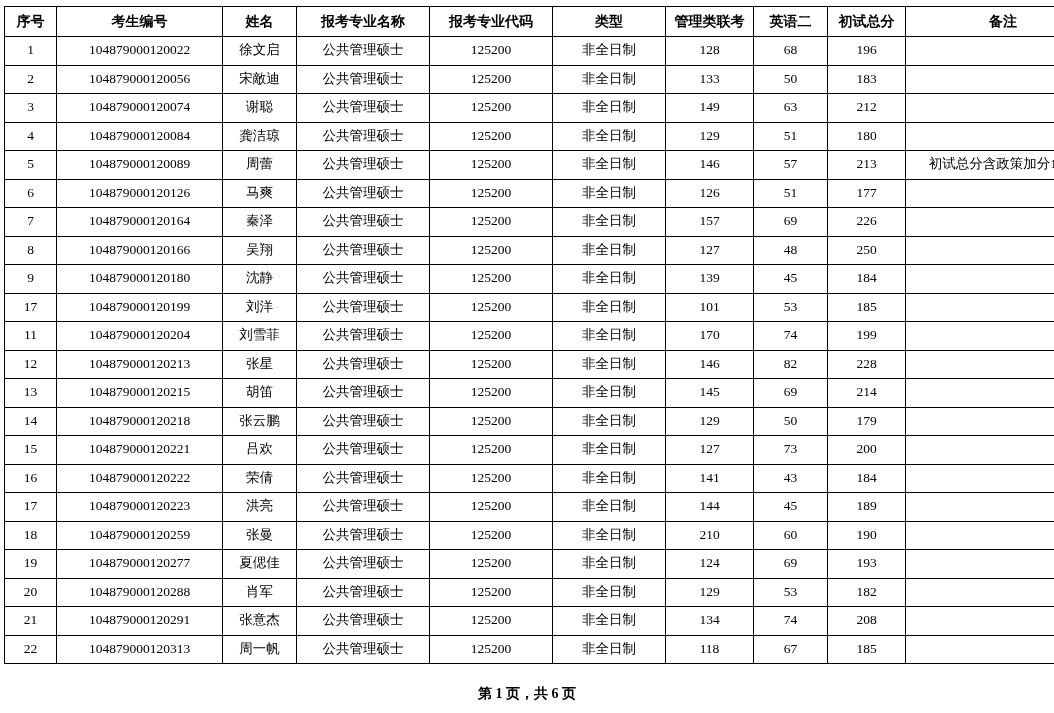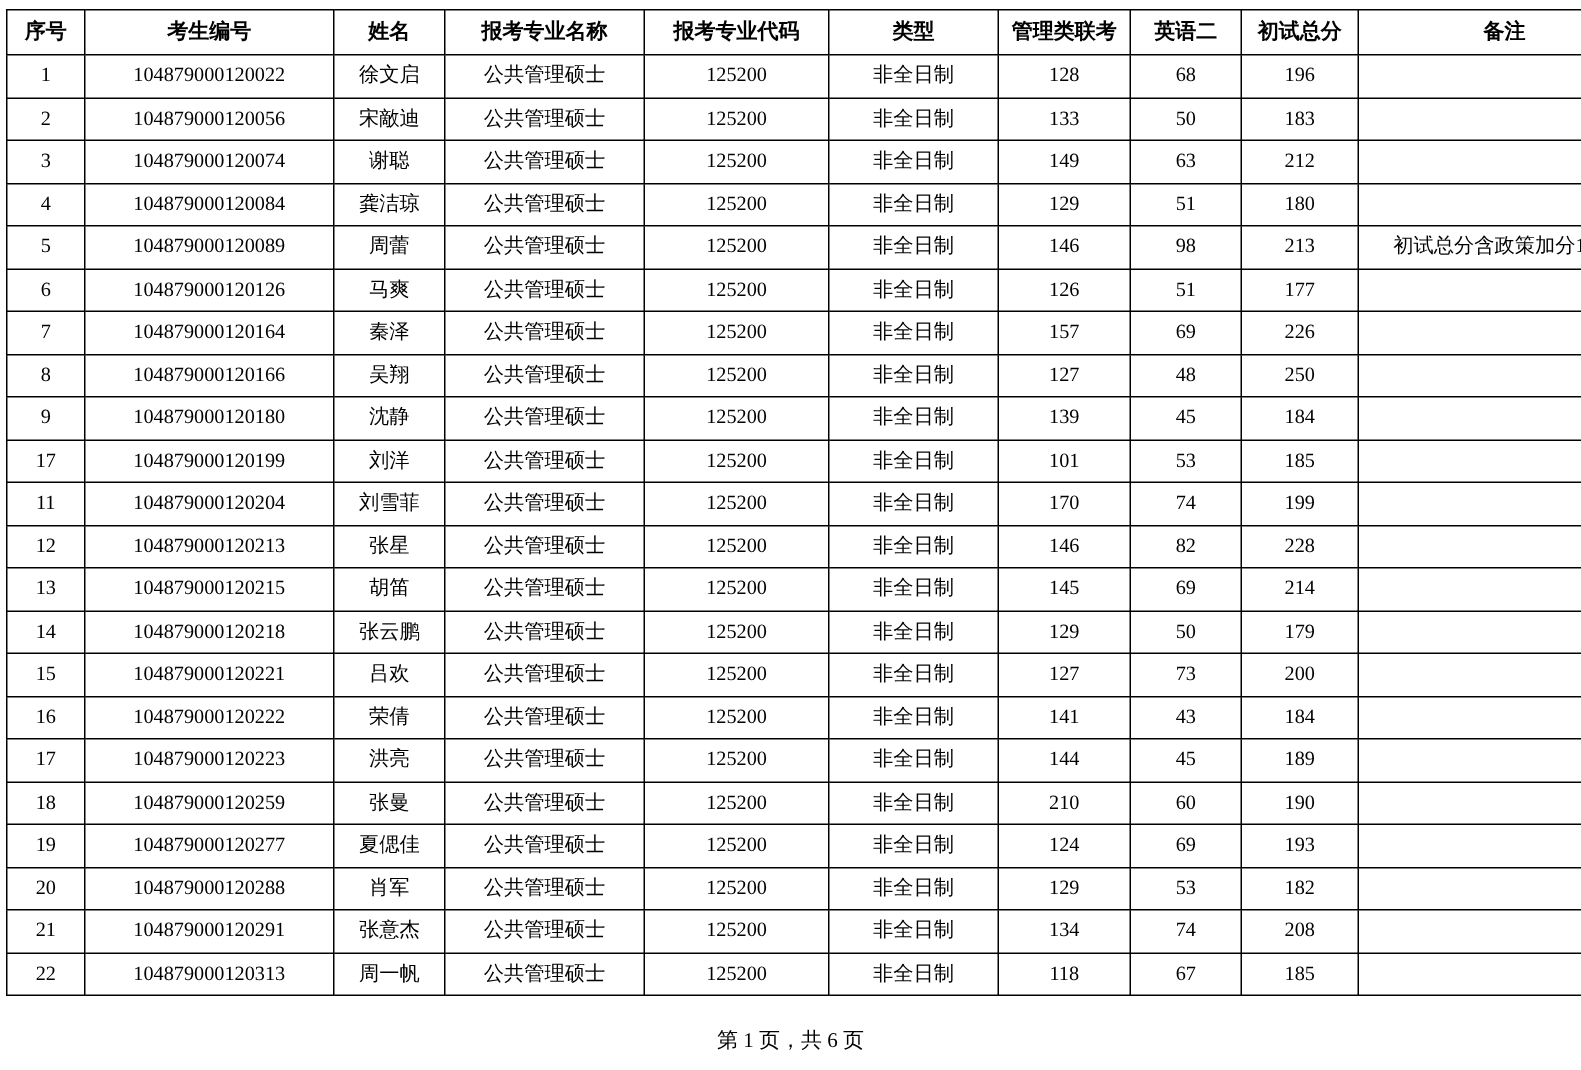--- a/index.html
+++ b/index.html
@@ -71,20 +71,21 @@
     position: absolute;
     left: 0;
     right: 0;
     bottom: 10px;
     text-align: center;
     font-size: 14px;
     font-family: "Liberation Serif", "DejaVu Serif", serif;
   }
   .footer .pg-num {
     display: inline;
+    font-weight: bold;
   }
 </style>
 </head>
 <body>
 
 <div class="page">
 
   <table class="roster">
     <colgroup>
       <col class="c-index">
@@ -162,21 +163,21 @@
           <td class="cell-remark"></td>
         </tr>
         <tr>
           <td class="cell-index">5</td>
           <td class="cell-exam-no">104879000120089</td>
           <td class="cell-name">周蕾</td>
           <td class="cell-major">公共管理硕士</td>
           <td class="cell-major-code">125200</td>
           <td class="cell-type">非全日制</td>
           <td class="cell-joint">146</td>
-          <td class="cell-english">98</td>
+          <td class="cell-english">57</td>
           <td class="cell-total">213</td>
           <td class="cell-remark">初试总分含政策加分10分</td>
         </tr>
         <tr>
           <td class="cell-index">6</td>
           <td class="cell-exam-no">104879000120126</td>
           <td class="cell-name">马爽</td>
           <td class="cell-major">公共管理硕士</td>
           <td class="cell-major-code">125200</td>
           <td class="cell-type">非全日制</td>

